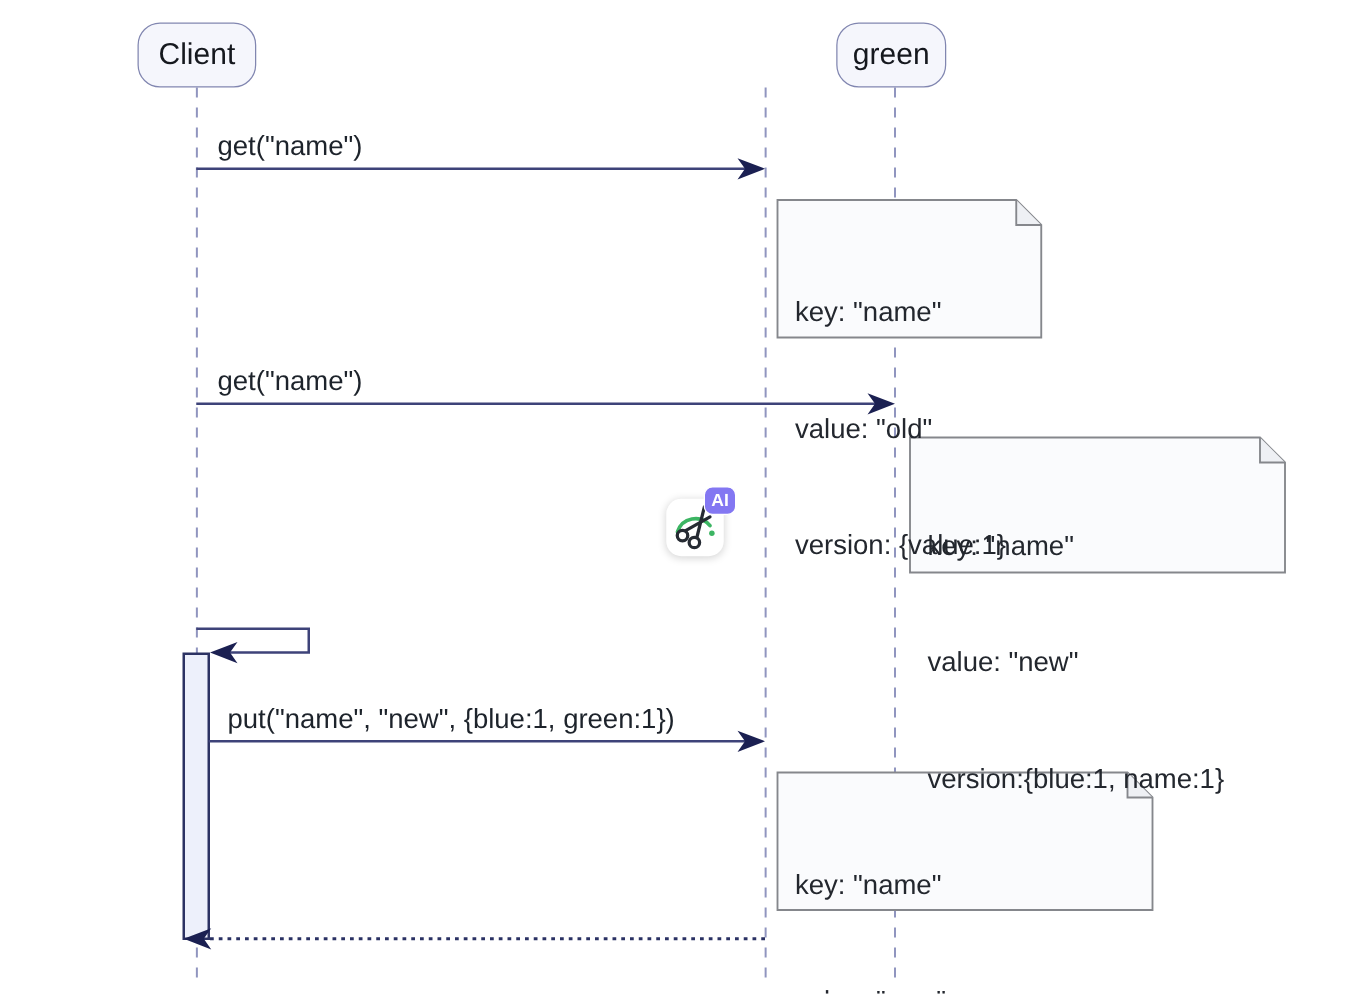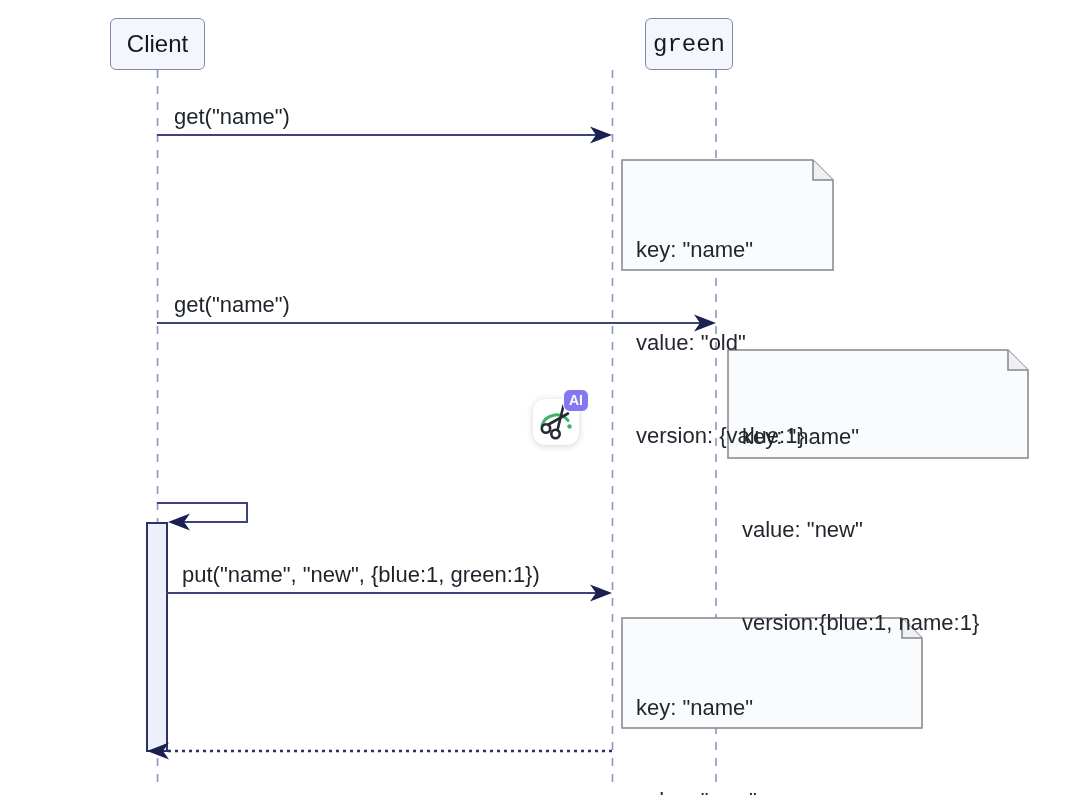--- a/index.html
+++ b/index.html
@@ -14,21 +14,21 @@
   .msg-line{stroke:#3e4379;stroke-width:2;fill:none;}
   .msg-head{fill:#1b2052;stroke:none;}
   .ret-line{stroke:#2a3163;stroke-width:2.4;stroke-dasharray:3 4;fill:none;}
   .note-shape{fill:#fafbfd;stroke:#85878c;stroke-width:1.5;}
   .note-fold{fill:#eef0f4;stroke:#85878c;stroke-width:1.5;}
   .activation{fill:#edf0fb;stroke:#2c3263;stroke-width:2;}
 
   
   .actor{
     position:absolute;box-sizing:border-box;height:52px;top:18px;
-    border:1.5px solid #8186b0;border-radius:6px;background:#f5f6fc;
+    border:1.5px solid #8186b0;border-radius:18px;background:#f5f6fc;
     display:flex;align-items:center;justify-content:center;
     font-size:24px;color:#15181e;
   }
   .msg-label{position:absolute;font-size:22px;color:#1d232b;white-space:pre;}
   .note-text{position:absolute;font-size:22px;line-height:31px;color:#23272e;white-space:pre;}
 
   
   .watermark{position:absolute;left:533px;top:399px;width:46px;height:46px;}
   .wm-square{
     position:absolute;left:0;top:0;width:46px;height:46px;border-radius:12px;
@@ -88,21 +88,21 @@
 
     <g>
       <line class="ret-line" x1="612" y1="751" x2="164" y2="751"></line>
       <path class="msg-head" d="M147,751 L169,742.5 L163,751 L169,759.5 Z"></path>
     </g>
   </svg>
 
   <div class="actor" style="left:110px;width:95px;">
     <span>Client</span>
   </div>
-  <div class="actor" style="left:645px;width:88px;font-family:Liberation Mono, monospace;">
+  <div class="actor" style="left:669px;width:88px;">
     <span>green</span>
   </div>
 
   <div class="msg-label" style="left:174px;top:104px;">get("name")</div>
   <div class="msg-label" style="left:174px;top:292px;">get("name")</div>
   <div class="msg-label" style="left:182px;top:562px;">put("name", "new", {blue:1, green:1})</div>
 
   <div class="note-text" style="left:636px;top:172px;">
     <div>key: "name"</div>
     <div>value: "old"</div>

